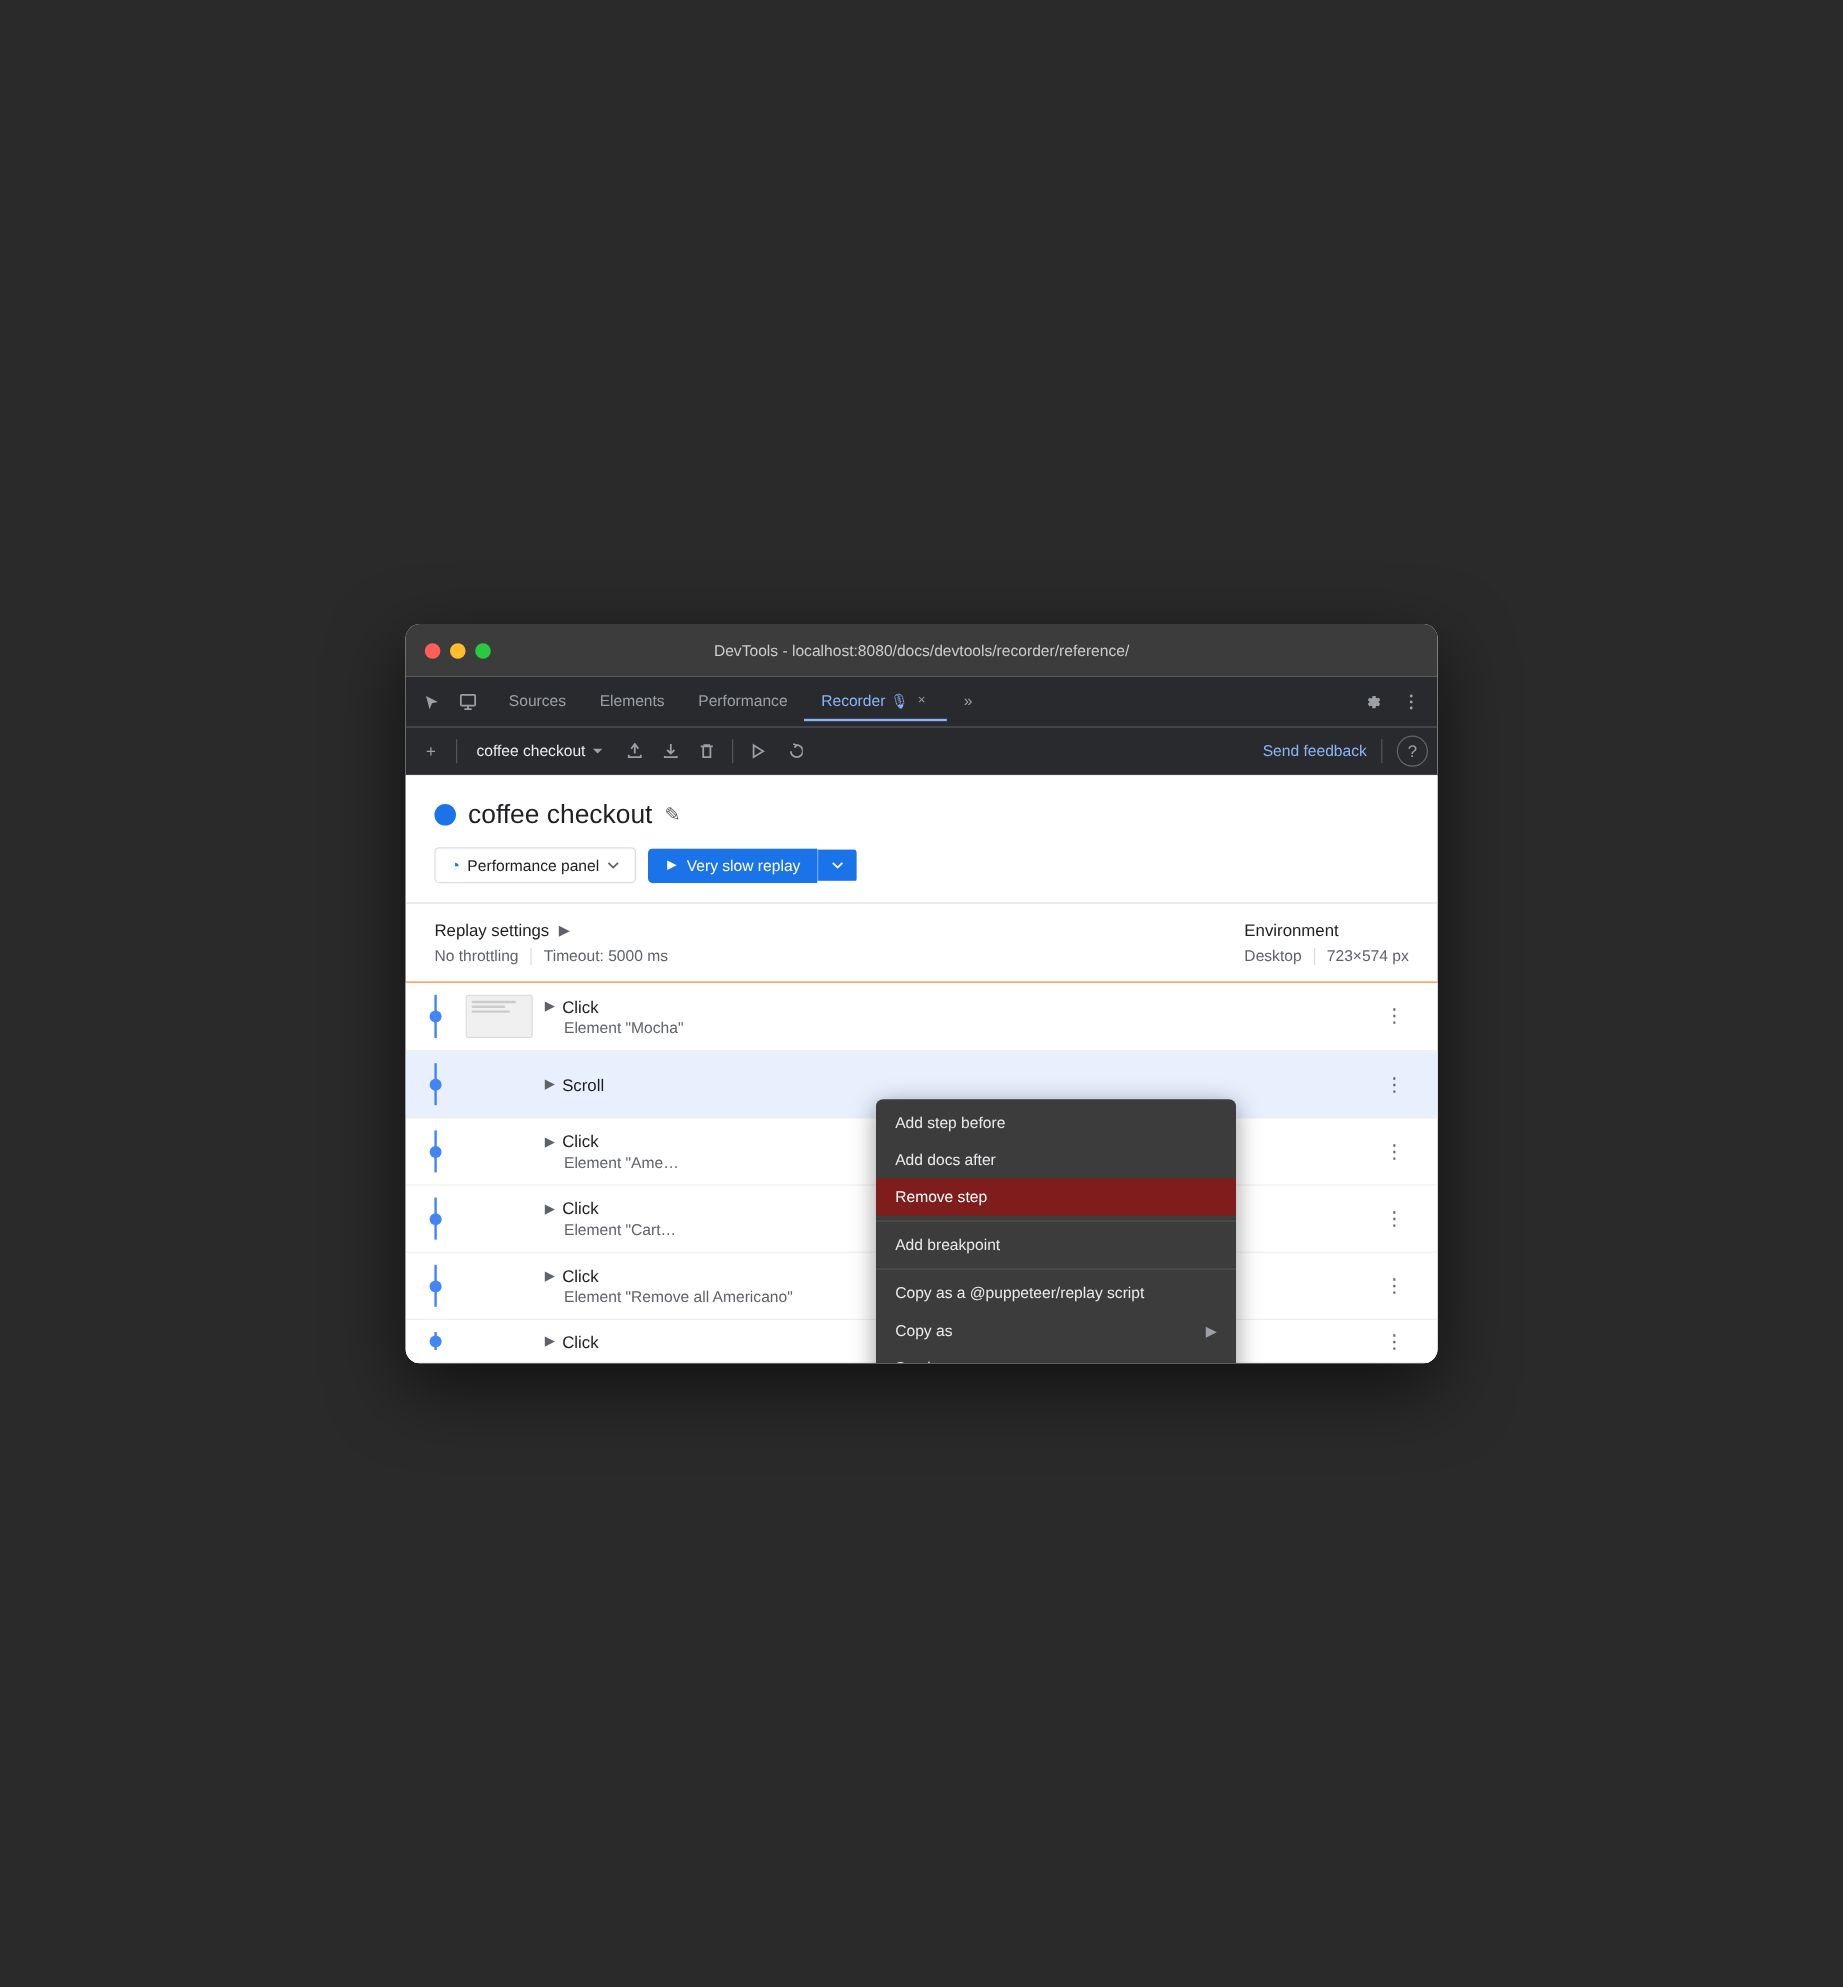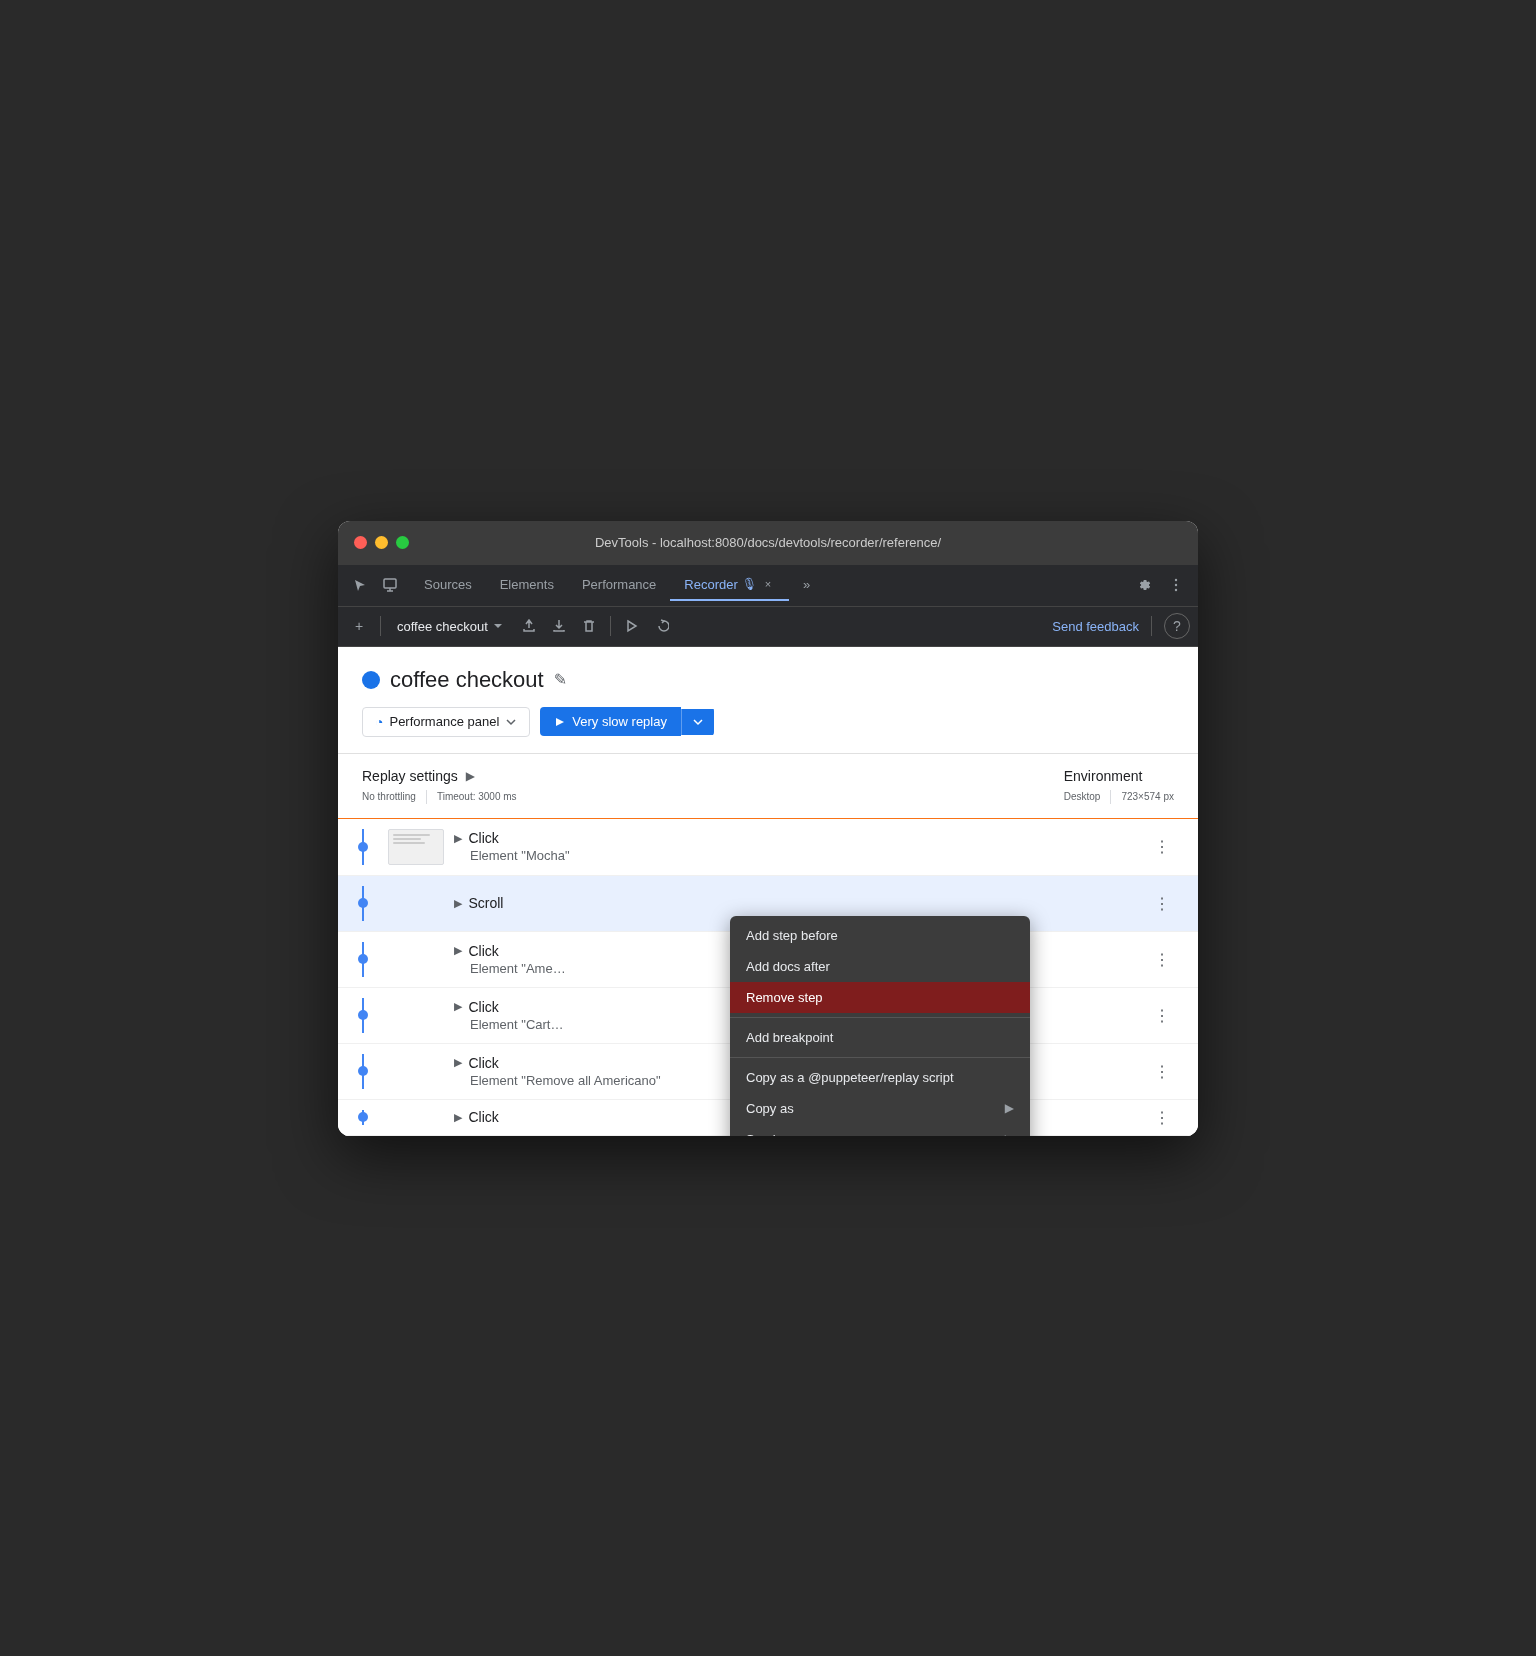--- a/index.html
+++ b/index.html
@@ -261,21 +261,21 @@
       color: #202124;
     }
     .settings-arrow {
       color: #5f6368;
       font-size: 12px;
     }
     .settings-row {
       display: flex;
       align-items: center;
       gap: 0;
-      font-size: 10px;
+      font-size: 13px;
       color: #5f6368;
     }
     .settings-value {
       color: #5f6368;
     }
     .settings-divider {
       width: 1px;
       height: 14px;
       background: #dadce0;
       margin: 0 10px;
@@ -561,21 +561,21 @@
     <div class="settings-section">
       <div class="settings-two-col">
         <div>
           <div class="settings-header">
             <span class="settings-title">Replay settings</span>
             <span class="settings-arrow">▶</span>
           </div>
           <div class="settings-row">
             <span class="settings-value">No throttling</span>
             <div class="settings-divider"></div>
-            <span class="settings-value">Timeout: 3000 ms</span>
+            <span class="settings-value">Timeout: 5000 ms</span>
           </div>
         </div>
         <div>
           <div class="env-label">Environment</div>
           <div class="settings-row">
             <span class="settings-value">Desktop</span>
             <div class="settings-divider"></div>
             <span class="settings-value">723×574 px</span>
           </div>
         </div>

